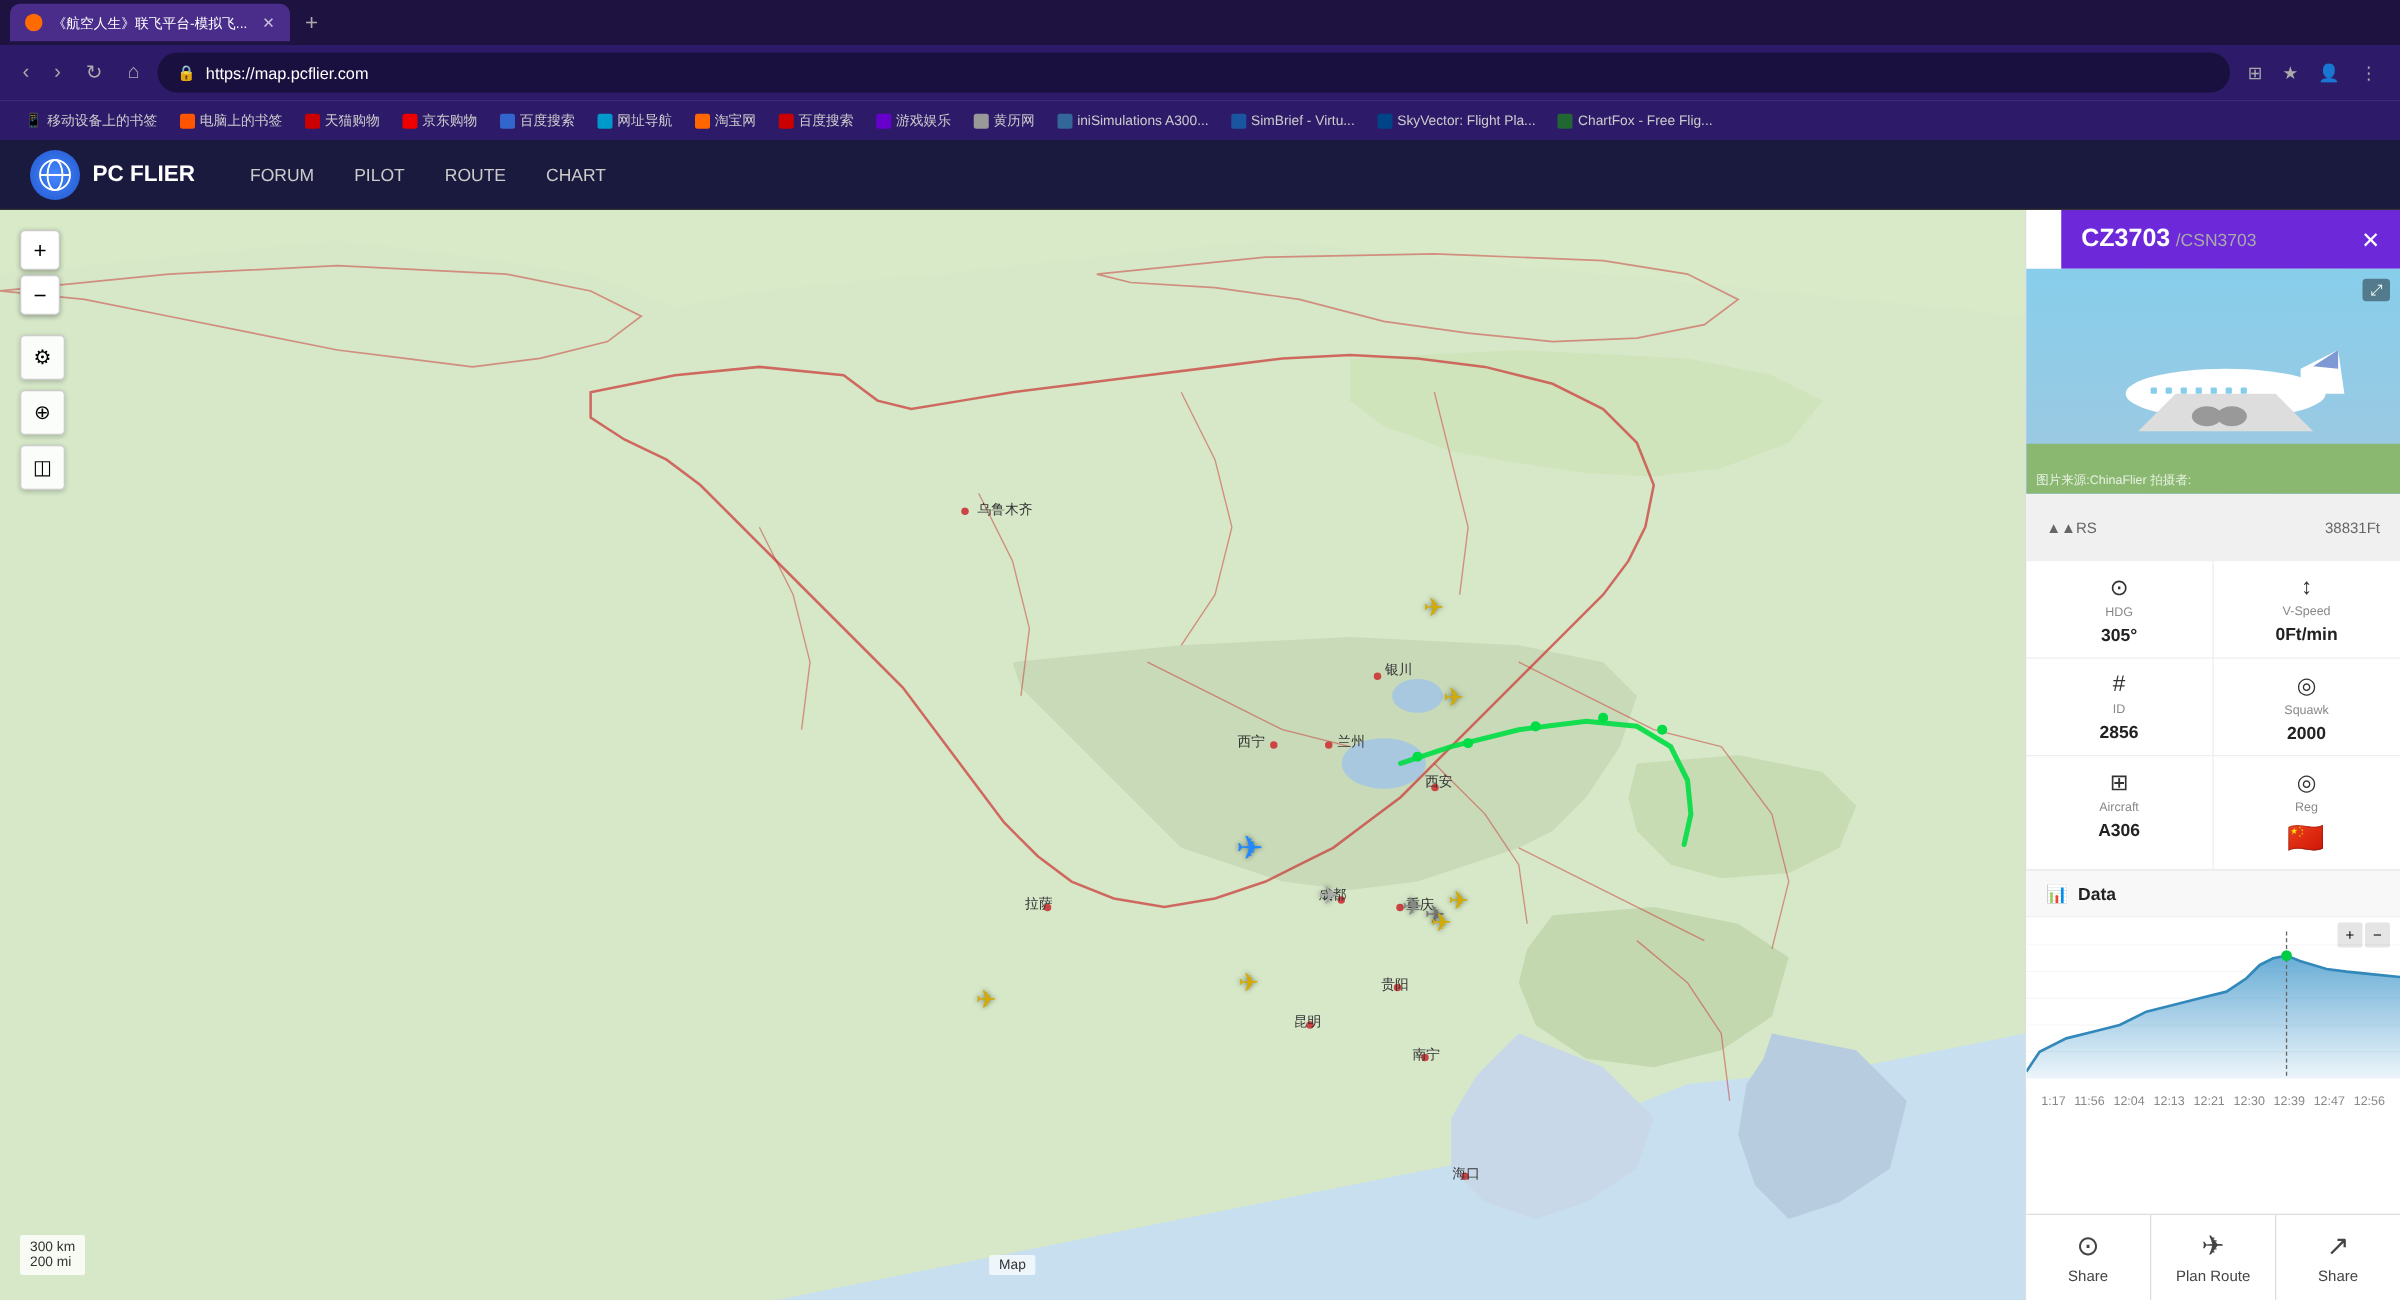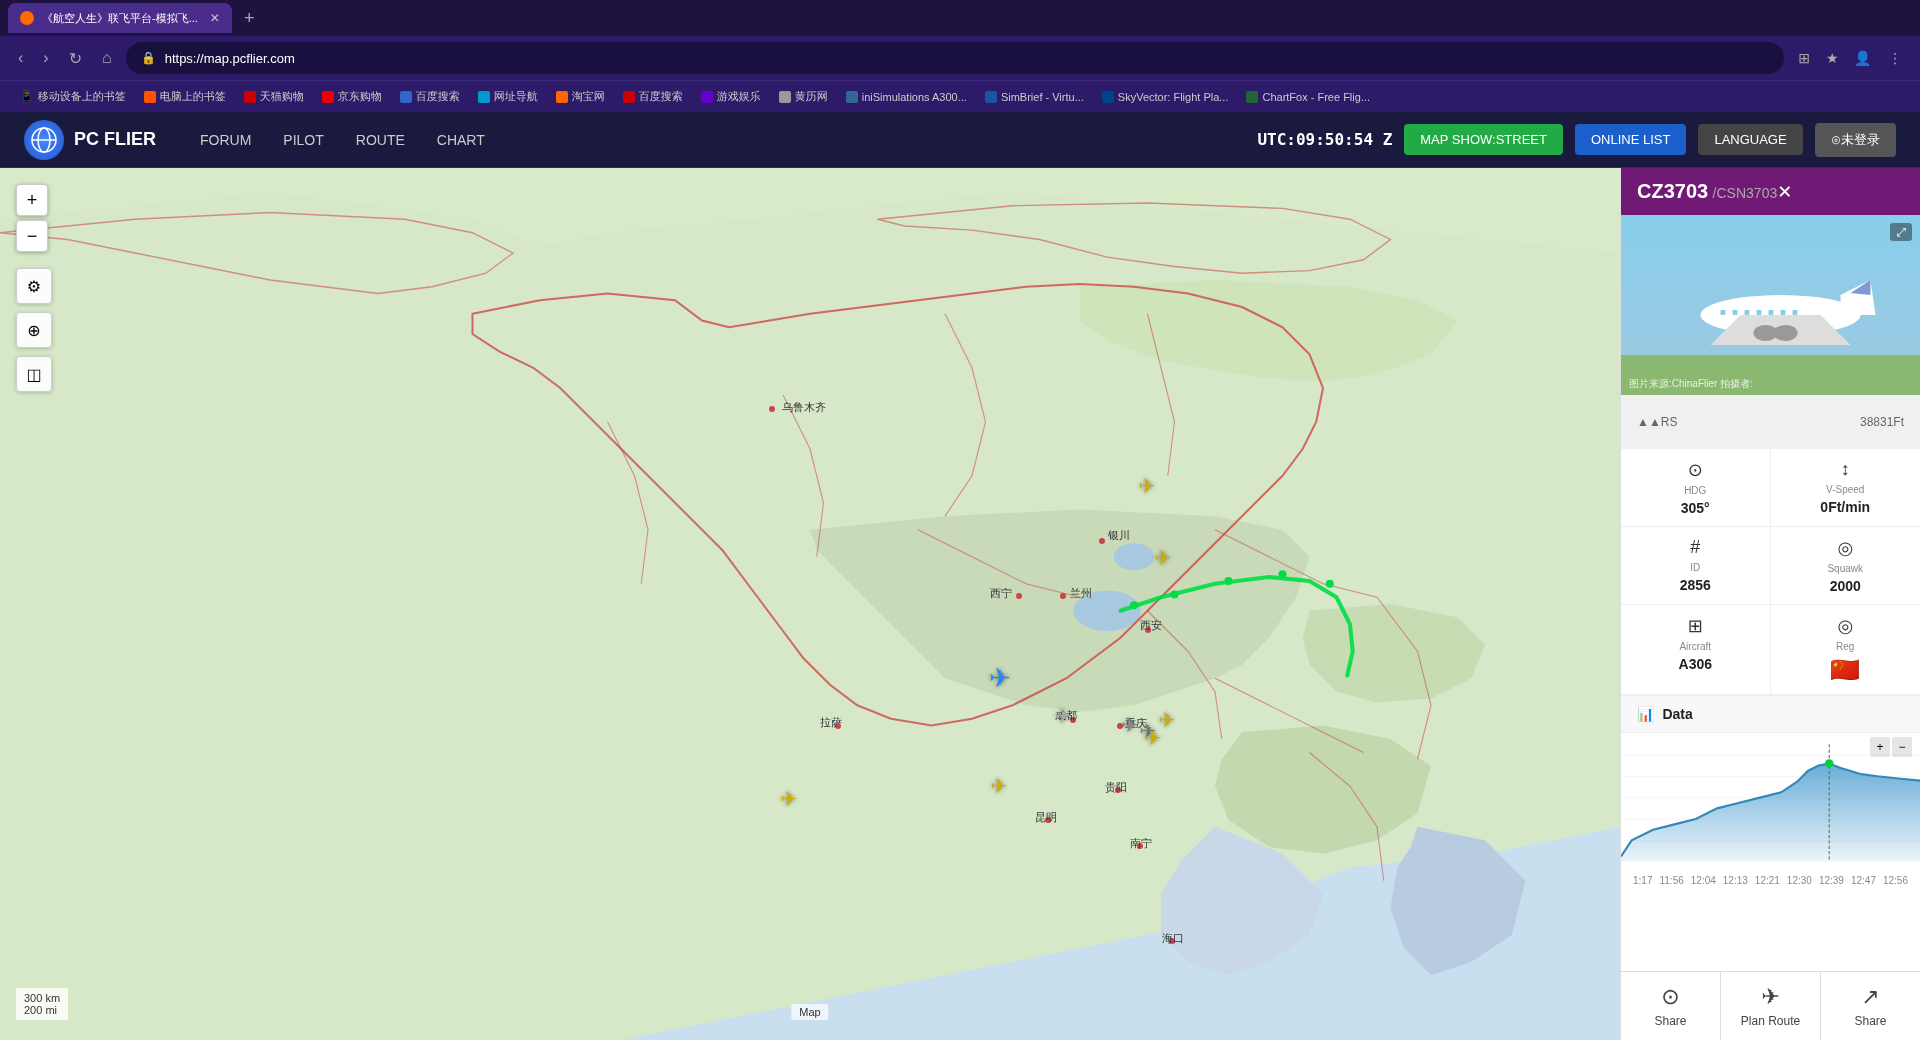--- a/index.html
+++ b/index.html
@@ -323,24 +323,26 @@
     .right-panel {
       width: 300px;
       background: #fff;
       display: flex;
       flex-direction: column;
       border-left: 1px solid #ddd;
       overflow-y: auto;
     }
 
     .panel-header {
-      background: #701a75;
+      background: #6d28d9;
       padding: 12px 16px;
       display: flex;
       align-items: center;
+      justify-content: space-between;
+      margin-left: 28px;
     }
     .close-panel-btn {
       background: none;
       border: none;
       color: #fff;
       font-size: 18px;
       cursor: pointer;
     }
 
     .aircraft-image {
@@ -592,27 +594,20 @@
     <span>PC FLIER</span>
   </div>
 
   <nav class="nav-menu">
     <span class="nav-menu-item">FORUM</span>
     <span class="nav-menu-item">PILOT</span>
     <span class="nav-menu-item">ROUTE</span>
     <span class="nav-menu-item">CHART</span>
   </nav>
 
-  <div class="header-right">
-    <span class="utc-time">UTC:09:50:54 Z</span>
-    <button class="map-show-btn">MAP SHOW:STREET</button>
-    <button class="online-list-btn">ONLINE LIST</button>
-    <button class="language-btn">LANGUAGE</button>
-    <button class="login-btn">⊙未登录</button>
-  </div>
 </div>
 
 <div class="main-content">
 
   <div class="map-container">
 
     <svg class="map-svg" viewBox="0 0 1200 870" preserveAspectRatio="xMidYMid slice">
 
       <rect width="1200" height="870" fill="#c8dff0"></rect>
 

